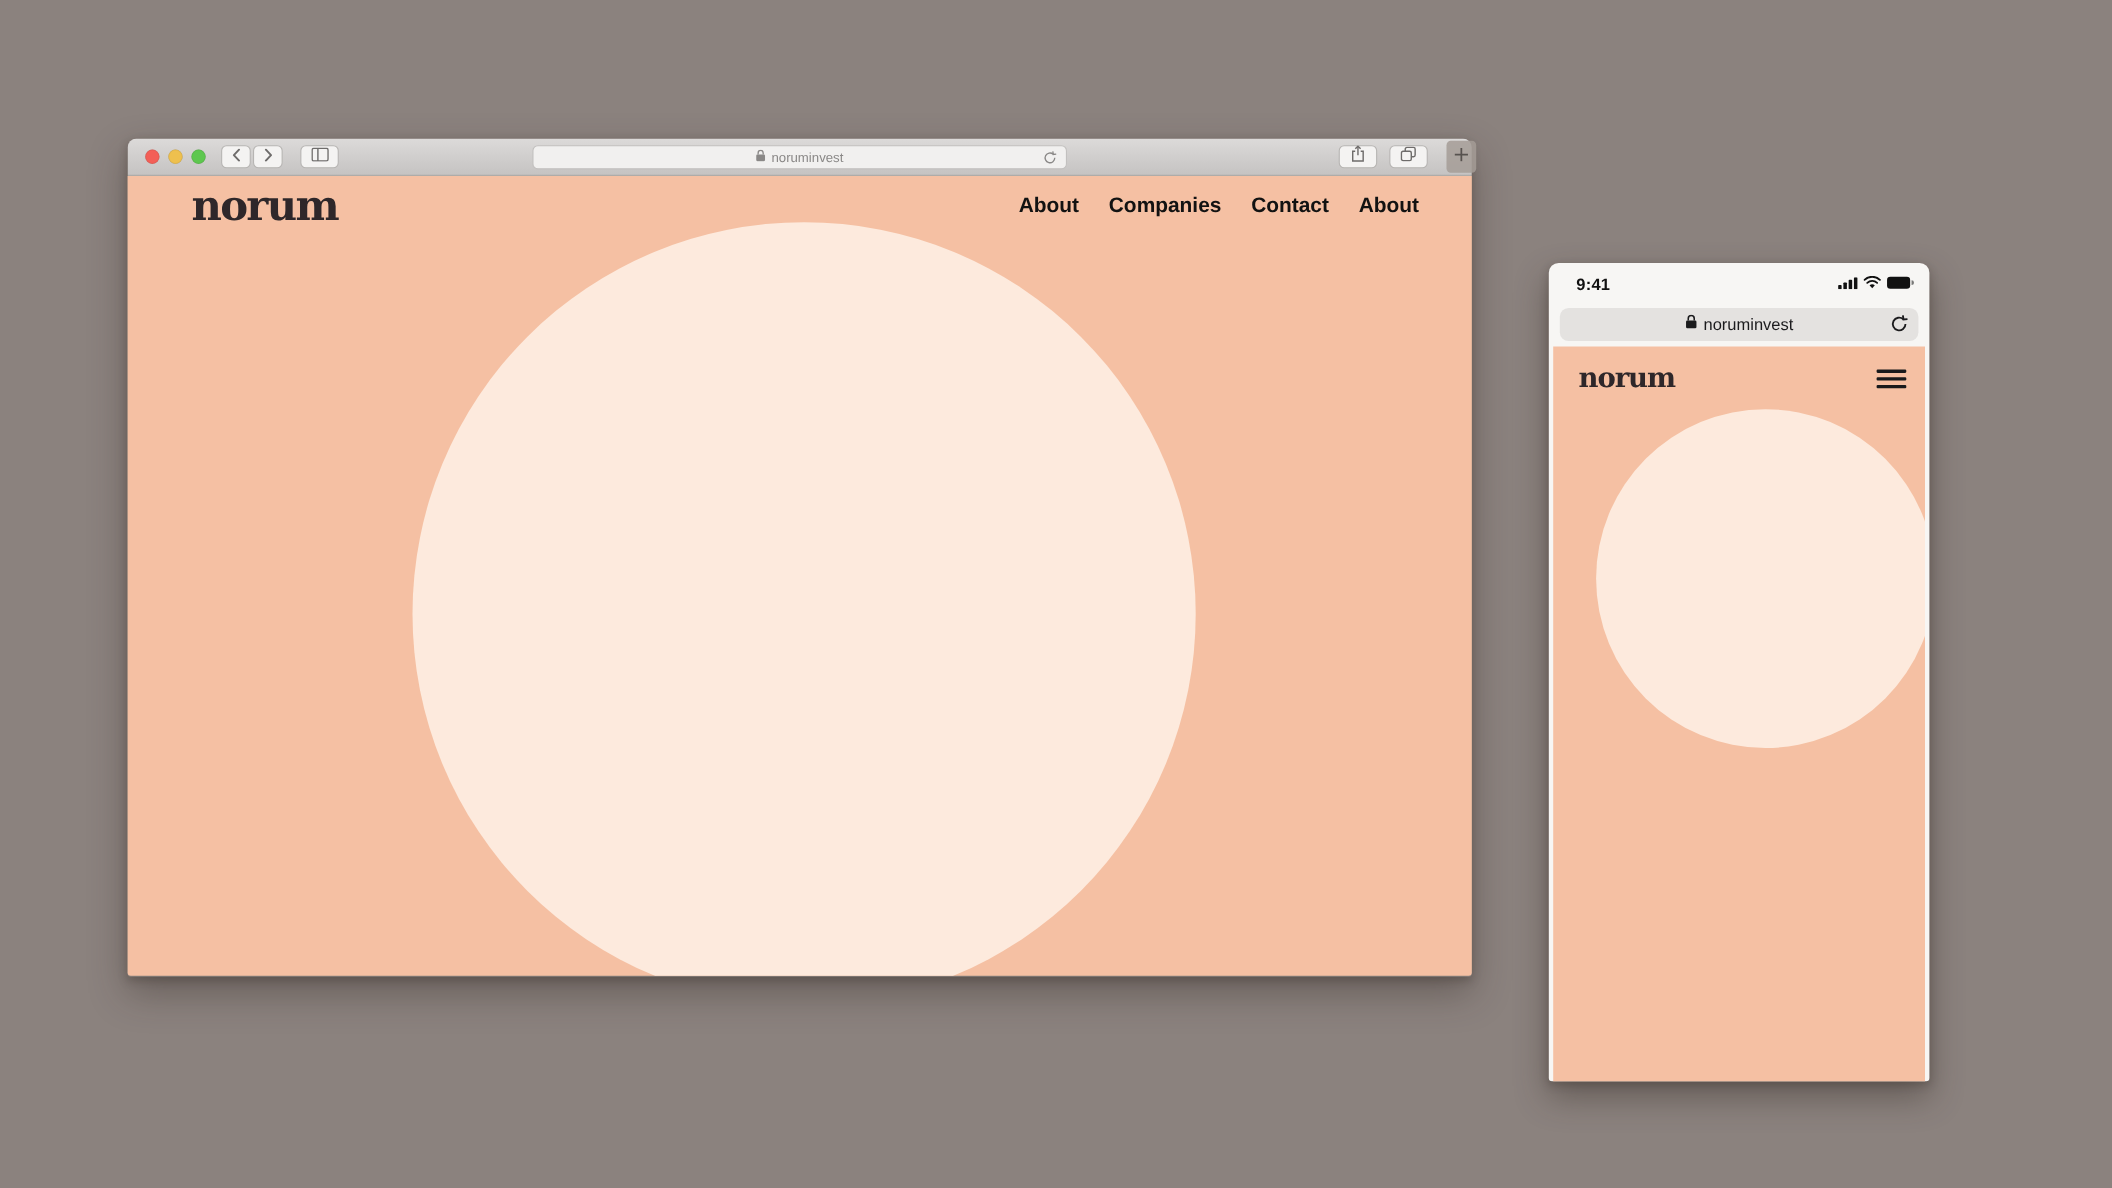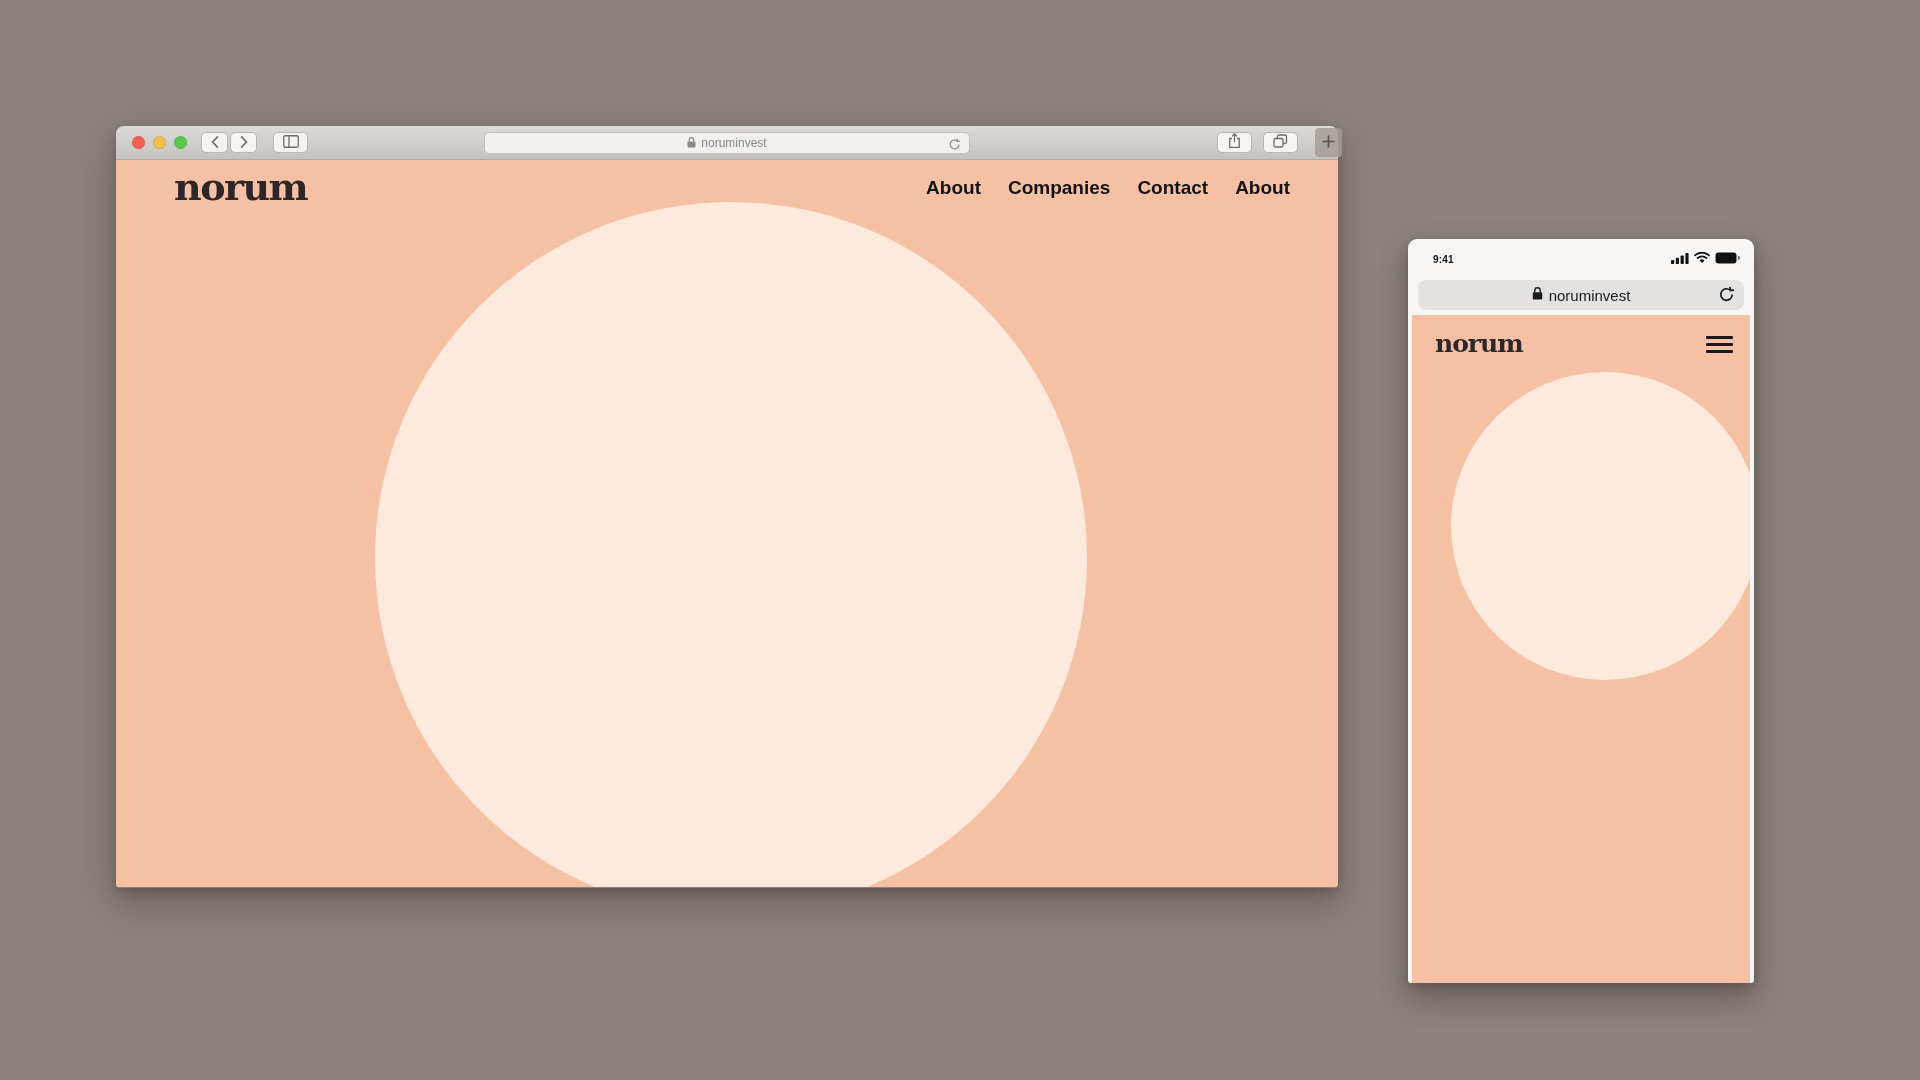--- a/index.html
+++ b/index.html
@@ -80,21 +80,21 @@
   
   .phone-frame {
     position:absolute; left:1408px; top:239px; width:346px; height:744px;
     background:#f7f6f4; border-radius:9px 9px 3px 3px; padding:0 4px;
     box-shadow:0 14px 30px rgba(48,38,33,.42), 0 3px 8px rgba(48,38,33,.25);
   }
   .status-bar {
     height:36px; display:flex; align-items:center; justify-content:space-between;
     padding:4px 10px 0 21px;
   }
-  .status-time { font-size:10px; font-weight:700; color:#111; letter-spacing:.2px; }
+  .status-time { font-size:15px; font-weight:700; color:#111; letter-spacing:.2px; }
   .status-icons { display:flex; align-items:center; gap:5px; }
 
   .mobile-url-row { height:40px; padding:5px 6px 0 6px; }
   .mobile-url-pill {
     position:relative; height:30px; background:#e4e2e0; border-radius:8px;
     display:flex; align-items:center; justify-content:center; gap:6px;
   }
   .mobile-url-pill .url-text { font-size:15px; color:#1b1b1d; }
   .reload-lg { position:absolute; right:9px; top:6px; }
 

